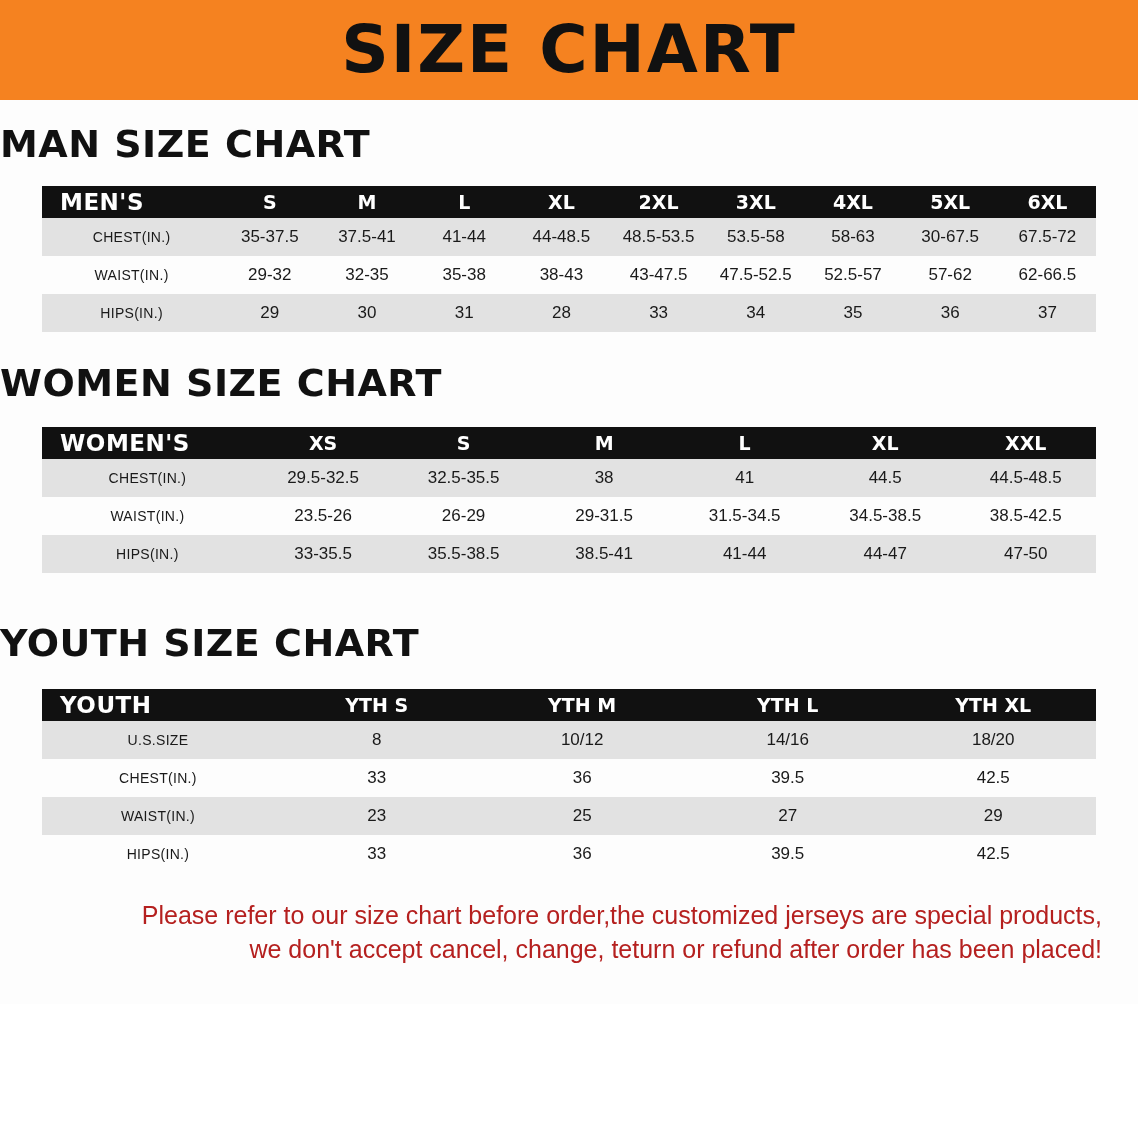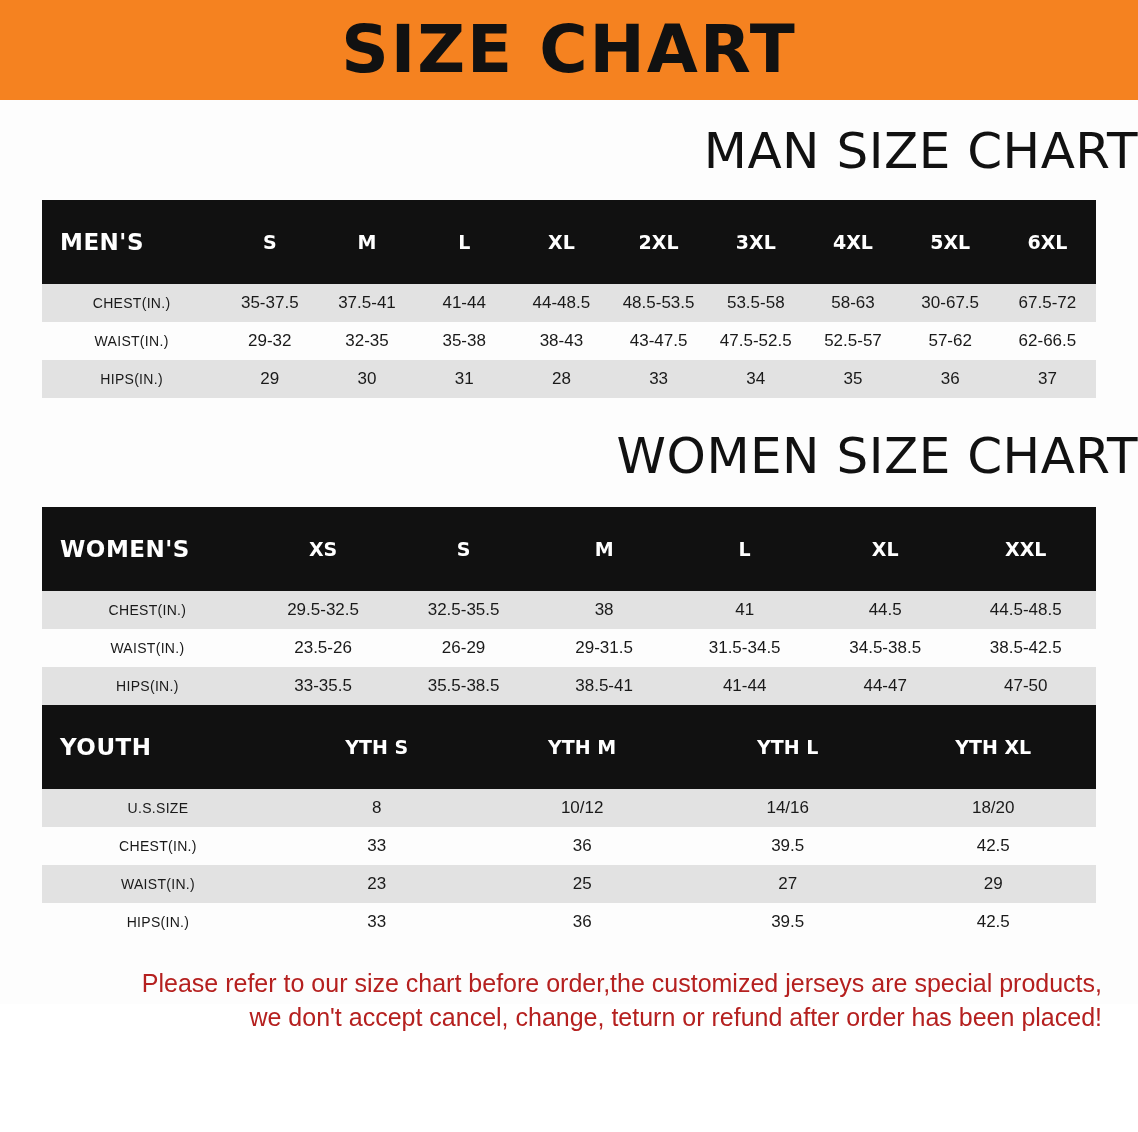--- a/index.html
+++ b/index.html
@@ -33,24 +33,24 @@
     font-family: "DejaVu Sans", sans-serif;
     font-weight: 700;
     font-size: 66px;
     letter-spacing: 2px;
     color: #111111;
     line-height: 1;
   }
 
   
   .section-title {
-    text-align: right;
+    text-align: left;
     font-family: "DejaVu Sans", sans-serif;
-    font-weight: 400;
-    font-size: 50px;
+    font-weight: 700;
+    font-size: 38px;
     color: #111111;
     letter-spacing: 0.5px;
   }
   .section-title.man    { margin-top: 22px; margin-bottom: 20px; }
   .section-title.women  { margin-top: 29px; margin-bottom: 22px; }
   .section-title.youth  { margin-top: 48px; margin-bottom: 24px; }
 
   
   .table-wrap {
     margin: 0 42px;
@@ -59,21 +59,21 @@
     width: 100%;
     border-collapse: collapse;
     table-layout: fixed;
   }
   table.size-table thead th {
     background: #111111;
     color: #ffffff;
     font-family: "DejaVu Sans", sans-serif;
     font-weight: 700;
     font-size: 19px;
-    padding: 29px 2px;
+    padding: 3px 2px;
     text-align: center;
     white-space: nowrap;
   }
   table.size-table thead th.rowlabel {
     text-align: left;
     padding-left: 18px;
     font-size: 23px;
     letter-spacing: 0.5px;
   }
   table.size-table tbody td {
@@ -243,20 +243,21 @@
           <td>35.5-38.5</td>
           <td>38.5-41</td>
           <td>41-44</td>
           <td>44-47</td>
           <td>47-50</td>
         </tr>
       </tbody>
     </table>
   </div>
 
+  <div class="section-title youth">YOUTH SIZE CHART</div>
   <div class="table-wrap">
     <table class="size-table youth-table">
       <colgroup>
         <col class="c0">
           <col>
           <col>
           <col>
           <col>
       </colgroup>
       <thead>

